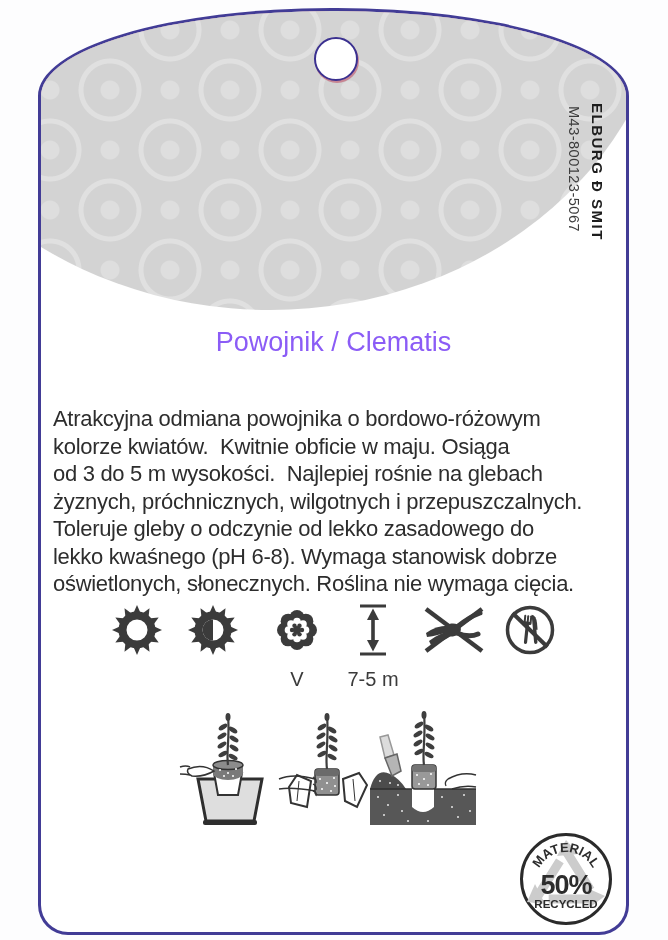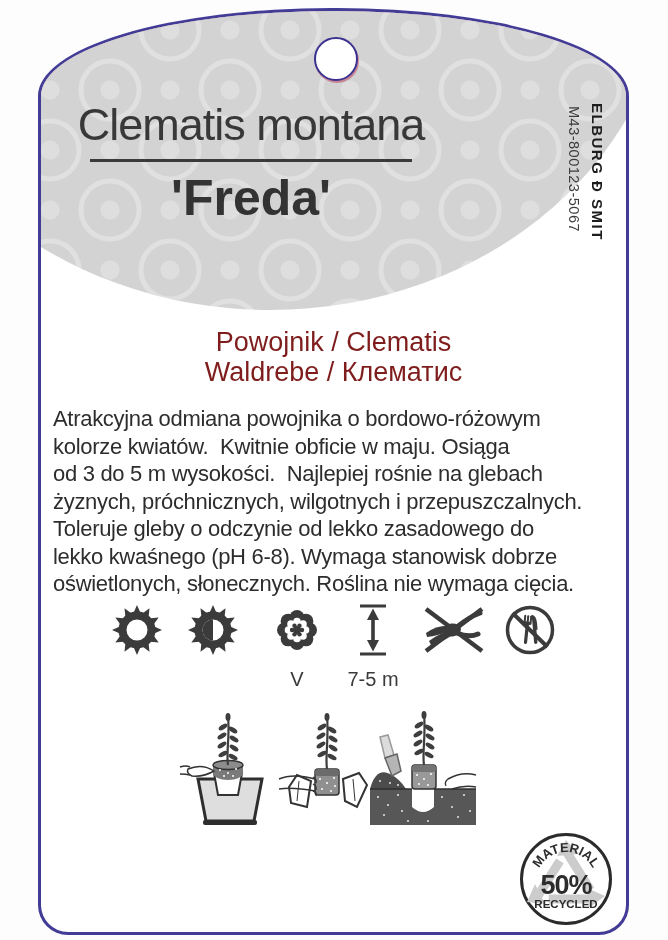--- a/index.html
+++ b/index.html
@@ -34,21 +34,21 @@
   .title-block{position:absolute;left:8px;top:90px;width:404px;text-align:center;color:#383838;}
   .botanical{font-size:45px;line-height:48px;font-weight:400;letter-spacing:-1px;}
   .title-rule{width:322px;height:3px;background:#3a3a3a;margin:10px auto 10px auto;}
   .cultivar{font-size:50px;line-height:52px;font-weight:bold;color:#333;}
 
   .vert{position:absolute;writing-mode:vertical-rl;text-orientation:mixed;white-space:nowrap;}
   .brand-vert{left:548px;top:92px;font-size:15px;font-weight:bold;letter-spacing:1.5px;color:#1d1d1d;}
   .code-vert{left:525px;top:95px;font-size:14.5px;letter-spacing:0.5px;color:#3c3c3c;}
 
   .common-names{position:absolute;left:0;top:316px;width:100%;text-align:center;
-    font-size:27px;line-height:30px;color:#7f1d1d;}
+    font-size:27px;line-height:30px;color:#8b5cf6;}
   .description{position:absolute;left:12px;top:394px;width:561px;
     font-size:22px;line-height:27.5px;color:#2d2d2d;letter-spacing:-0.3px;white-space:pre-wrap;}
 
   .icon{position:absolute;top:592px;width:54px;height:54px;}
   .icon-label{position:absolute;top:657px;text-align:center;font-size:20px;color:#3b3b3b;}
 
   .illust{position:absolute;top:692px;}
 
   .badge{
     position:absolute;left:479px;top:822px;width:92px;height:92px;border-radius:50%;
@@ -60,32 +60,26 @@
 </style>
 </head>
 <body>
 
 <div class="scene">
   <div class="card">
 
     <div class="header-ellipse"></div>
     <div class="hang-hole"></div>
 
-    <div class="title-block">
-      <div class="botanical">Clematis montana</div>
-      <div class="title-rule"></div>
-      <div class="cultivar">'Freda'</div>
-    </div>
 
     <div class="vert brand-vert">ELBURG Ð SMIT</div>
     <div class="vert code-vert">M43-800123-5067</div>
 
     <div class="common-names">
       <div>Powojnik / Clematis</div>
-      <div>Waldrebe / Клематис</div>
     </div>
 
     <div class="description">Atrakcyjna odmiana powojnika o bordowo-różowym
 kolorze kwiatów.  Kwitnie obficie w maju. Osiąga
 od 3 do 5 m wysokości.  Najlepiej rośnie na glebach
 żyznych, próchnicznych, wilgotnych i przepuszczalnych.
 Toleruje gleby o odczynie od lekko zasadowego do
 lekko kwaśnego (pH 6-8). Wymaga stanowisk dobrze
 oświetlonych, słonecznych. Roślina nie wymaga cięcia.</div>
 

